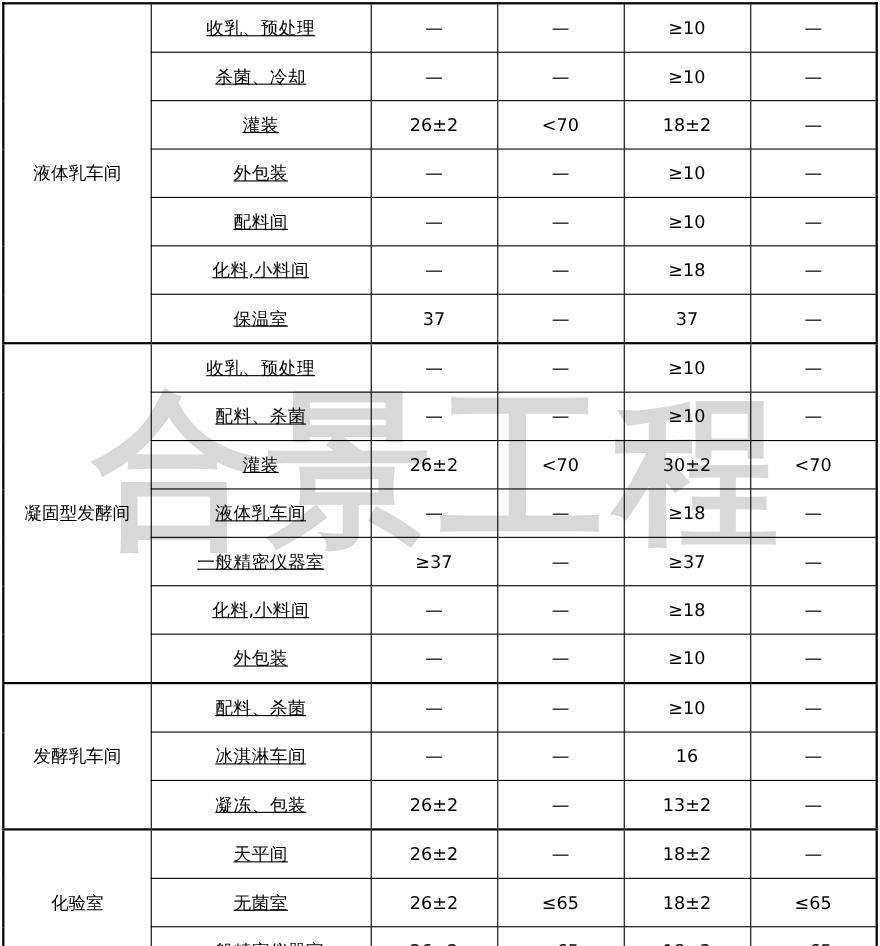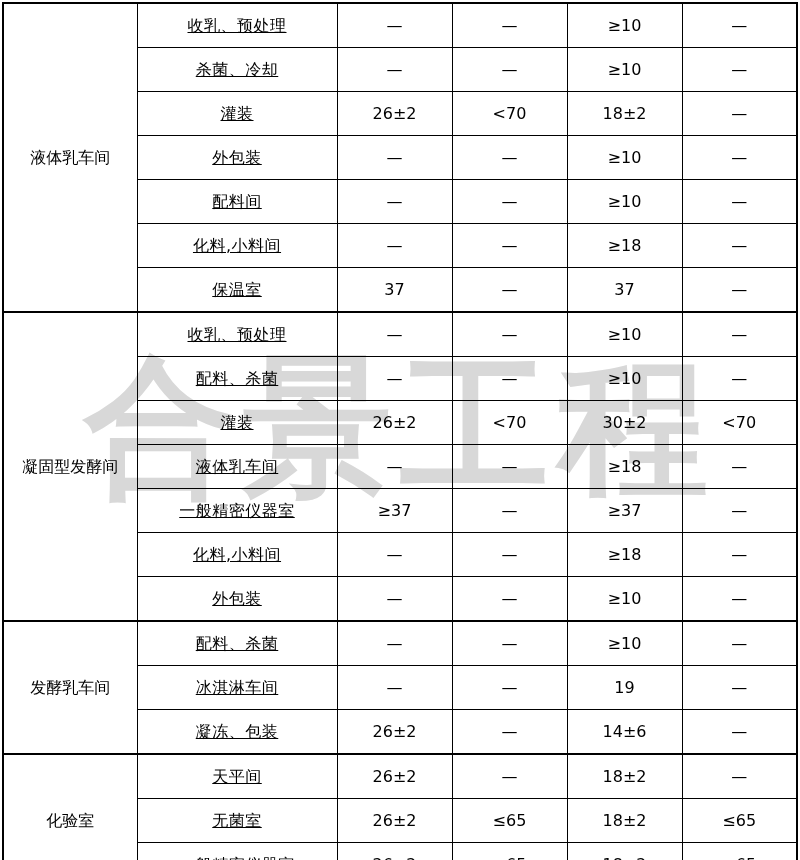--- a/index.html
+++ b/index.html
@@ -209,28 +209,28 @@
           <td class="area-cell">配料、杀菌</td>
           <td class="num-cell">—</td>
           <td class="num-cell">—</td>
           <td class="num-cell">≥10</td>
           <td class="num-cell">—</td>
         </tr>
         <tr>
           <td class="area-cell">冰淇淋车间</td>
           <td class="num-cell">—</td>
           <td class="num-cell">—</td>
-          <td class="num-cell">19</td>
+          <td class="num-cell">16</td>
           <td class="num-cell">—</td>
         </tr>
         <tr>
           <td class="area-cell">凝冻、包装</td>
           <td class="num-cell">26±2</td>
           <td class="num-cell">—</td>
-          <td class="num-cell">14±6</td>
+          <td class="num-cell">13±2</td>
           <td class="num-cell">—</td>
         </tr>
         <tr class="group-start">
           <td class="group-cell" rowspan="3">化验室</td>
           <td class="area-cell">天平间</td>
           <td class="num-cell">26±2</td>
           <td class="num-cell">—</td>
           <td class="num-cell">18±2</td>
           <td class="num-cell">—</td>
         </tr>

